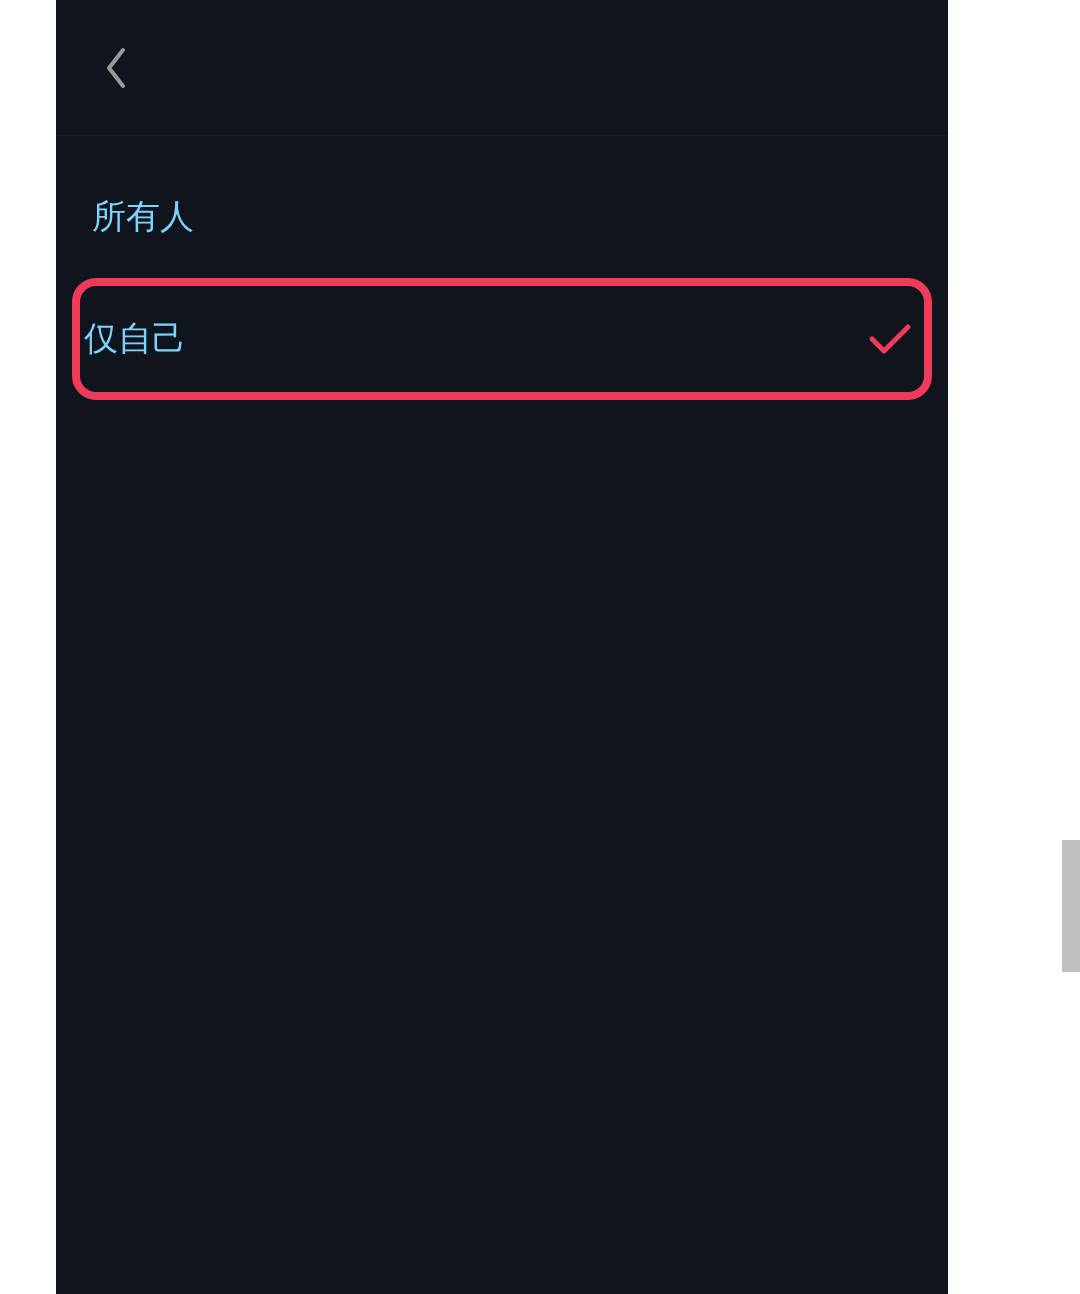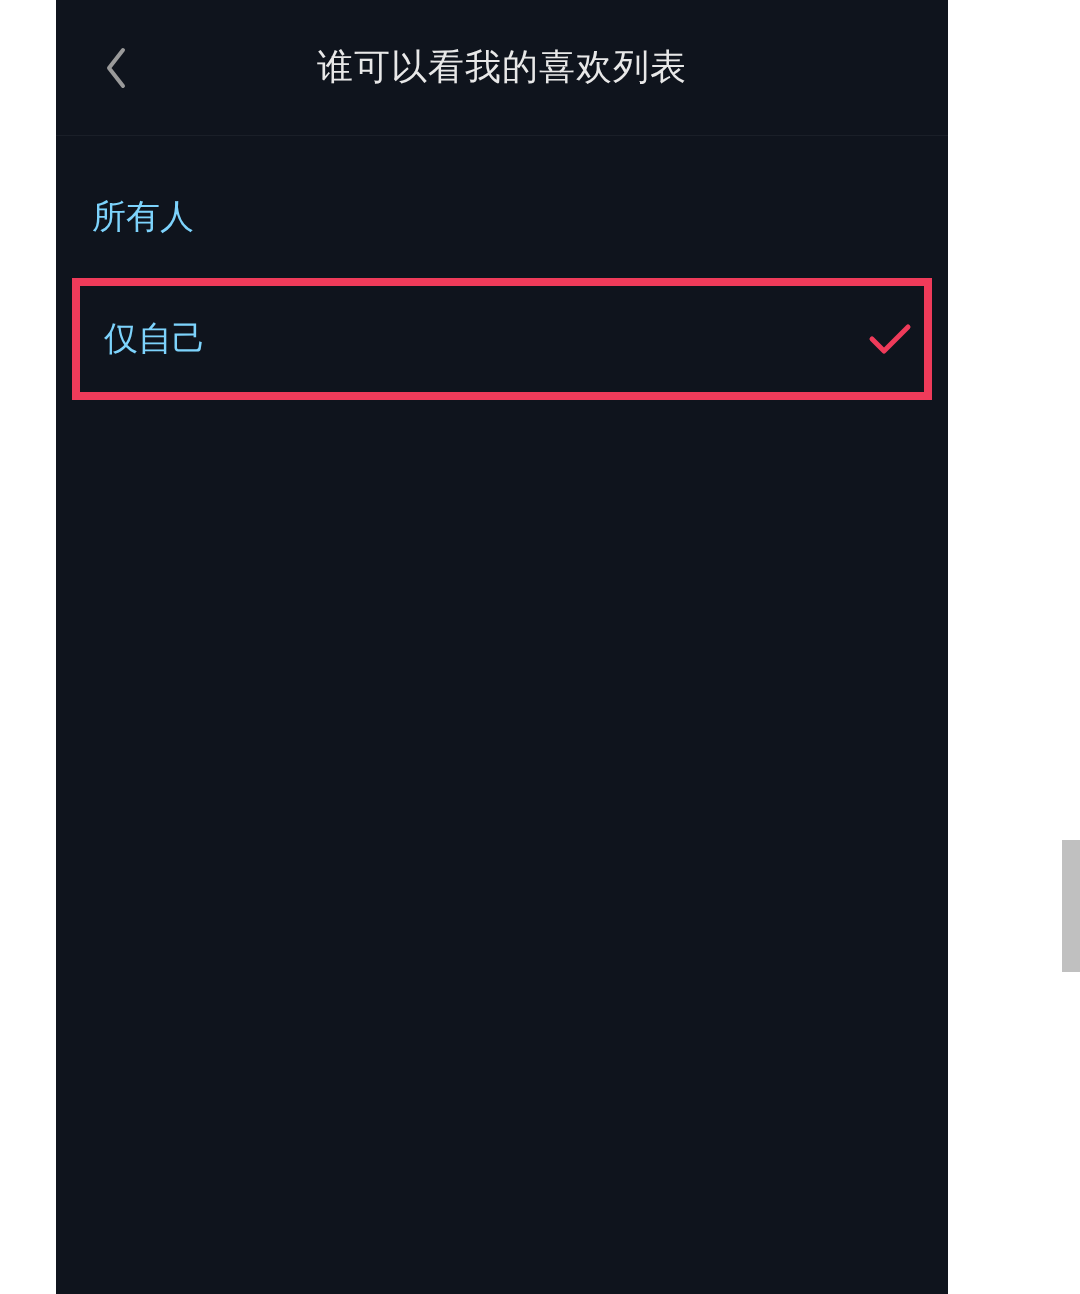--- a/index.html
+++ b/index.html
@@ -77,43 +77,43 @@
     }
     .checkmark svg {
       width: 44px;
       height: 36px;
     }
     .highlighted {
       outline: 8px solid #ef3b5a;
       outline-offset: -8px;
       margin-left: 16px;
       margin-right: 16px;
-      padding-left: 32px;
+      padding-left: 12px;
       padding-right: 20px;
+      border-radius: 24px;
     }
     .scrollbar {
       position: absolute;
       right: 0;
       top: 840px;
       width: 18px;
       height: 132px;
       background: #c0c0c0;
     }
   </style>
 </head>
 <body>
 
 <div class="app-container">
   <div class="header">
     <div class="back-button">
       <svg viewBox="0 0 26 44" fill="none">
         <path d="M20 4 L6 22 L20 40" stroke="#9a9a9a" stroke-width="4" stroke-linecap="round" stroke-linejoin="round"></path>
       </svg>
     </div>
-    <div class="page-title">谁可以看我的喜欢列表</div>
   </div>
 
   <div class="options-list">
     <div class="option-row">
       <span class="option-label">所有人</span>
     </div>
     <div class="option-row highlighted">
       <span class="option-label">仅自己</span>
       <span class="checkmark">
         <svg viewBox="0 0 44 36" fill="none">

